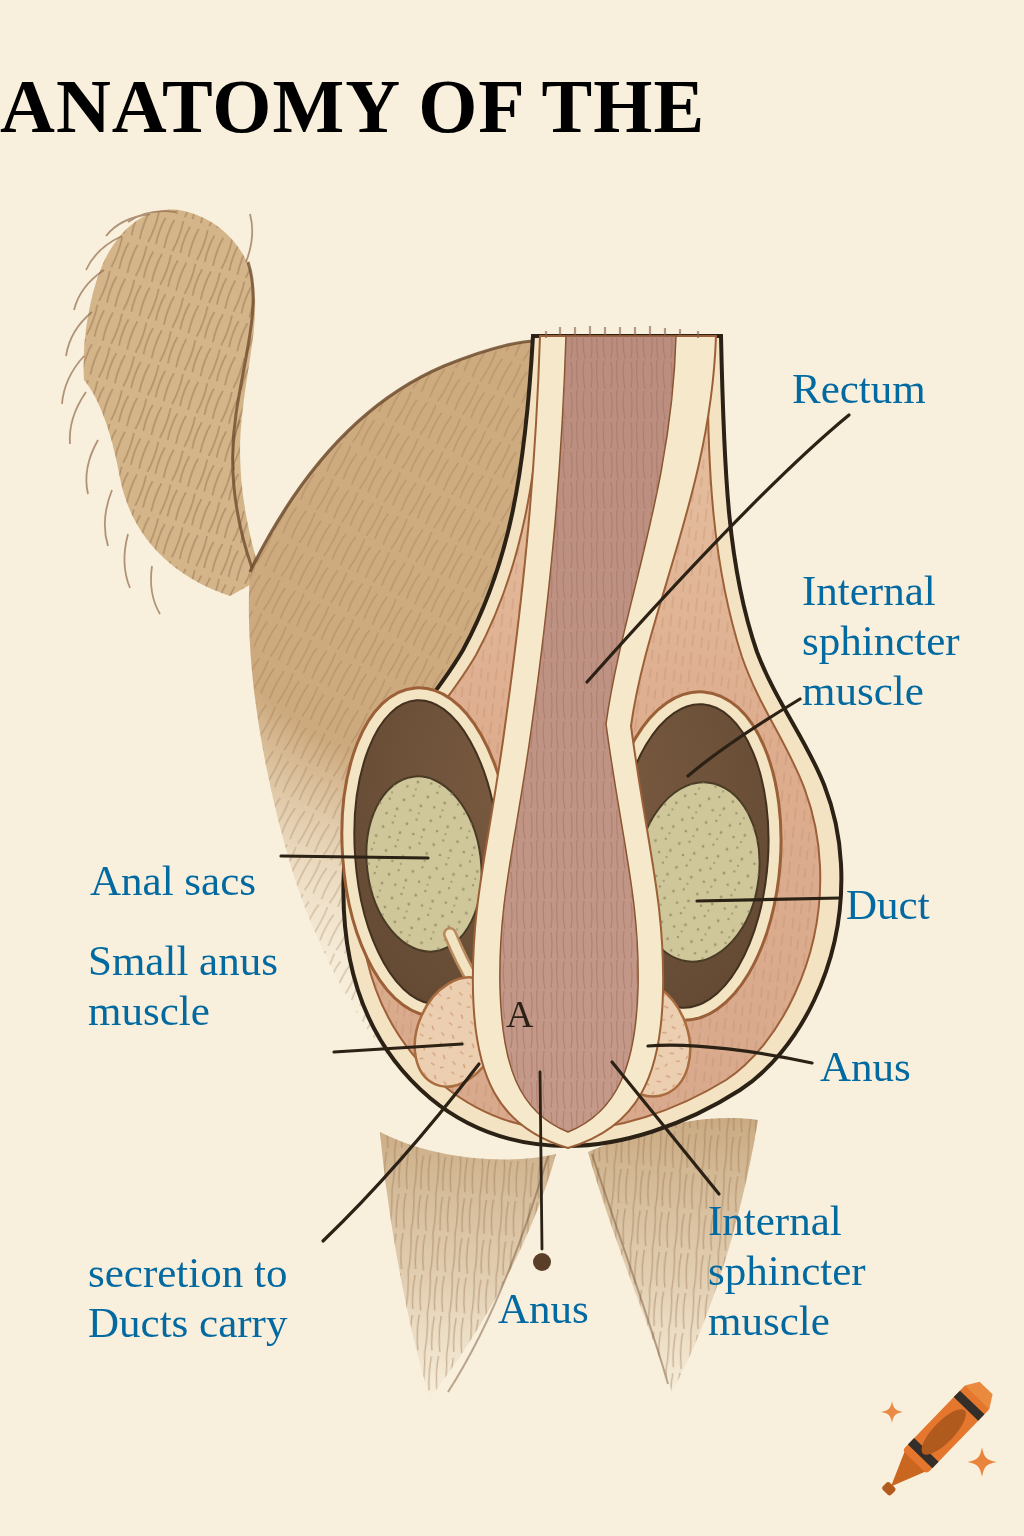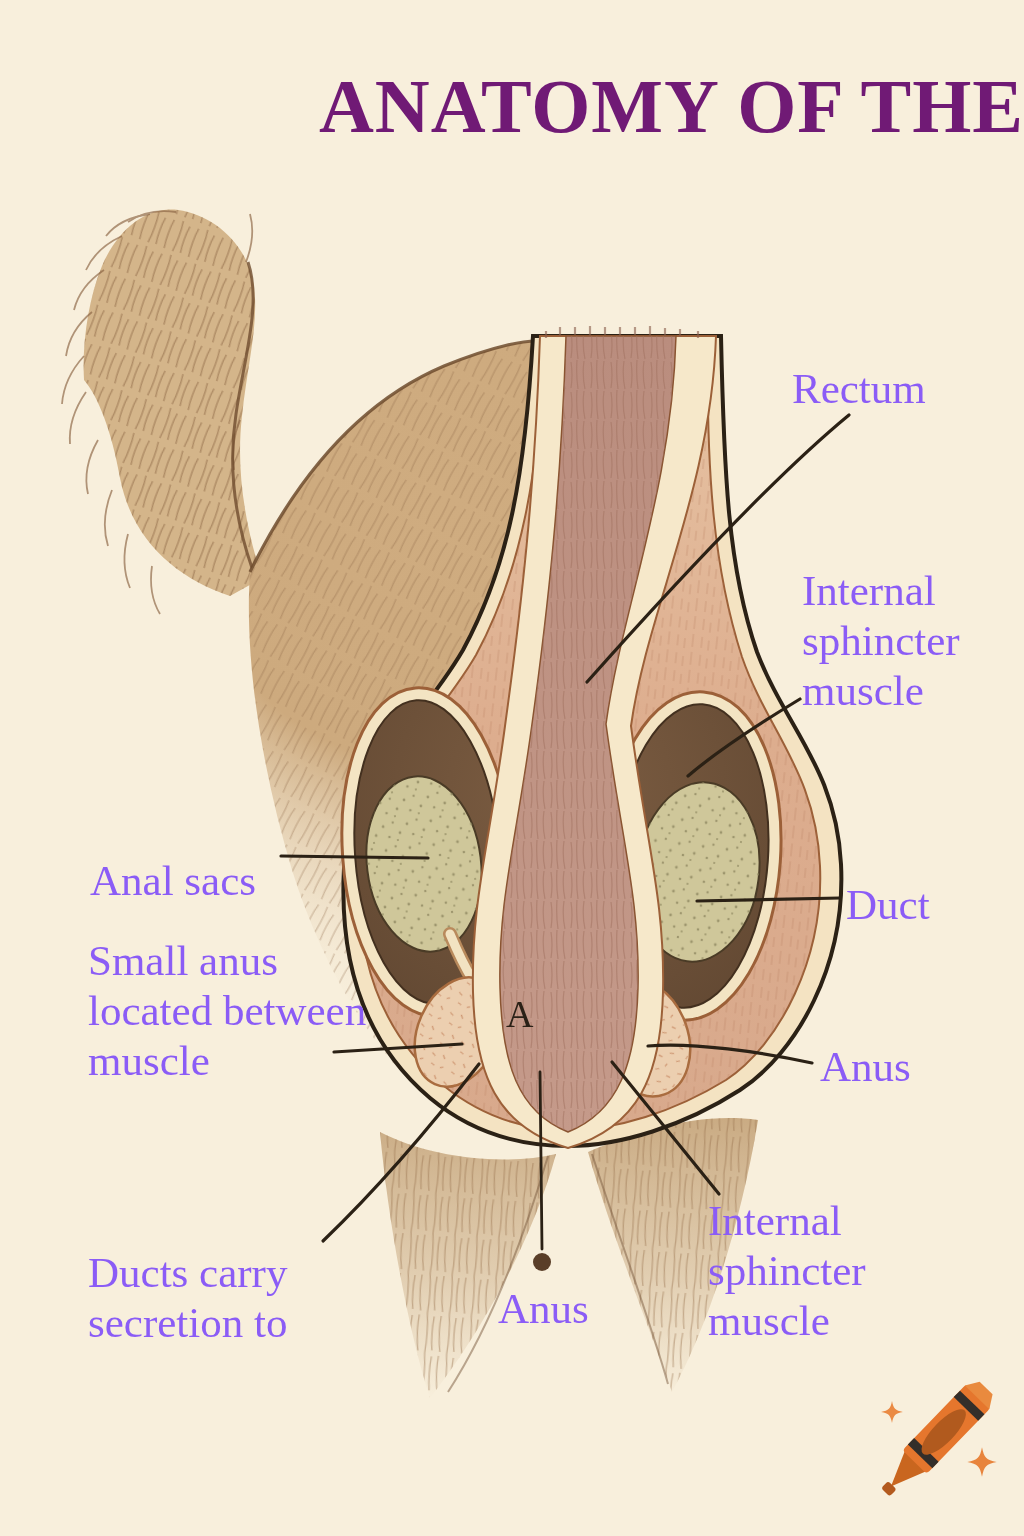--- a/index.html
+++ b/index.html
@@ -3,26 +3,26 @@
 <meta charset="utf-8">
 <style>
   html,body{margin:0;padding:0;background:#e8e2d2;}
   .stage{
     position:relative;width:1024px;height:1536px;margin:0 auto;
     background:#f8efdc;overflow:hidden;
     font-family:"Liberation Serif","DejaVu Serif",serif;
   }
   svg.illustration{position:absolute;left:0;top:0;}
   .title{
-    position:absolute;left:0;top:62px;width:1024px;text-align:right;
-    color:#701a75;font-weight:bold;font-size:76px;line-height:88px;
+    position:absolute;left:0;top:62px;width:1024px;text-align:left;
+    color:#000000;font-weight:bold;font-size:76px;line-height:88px;
     letter-spacing:1px;
   }
   .label{
-    position:absolute;color:#8b5cf6;font-size:43px;line-height:50px;
+    position:absolute;color:#0369a1;font-size:43px;line-height:50px;
     white-space:nowrap;
   }
   .canal-letter{
     position:absolute;color:#2b2117;font-size:38px;font-weight:normal;
   }
 </style>
 </head>
 <body>
 
 <div class="stage">
@@ -235,31 +235,30 @@
   <div class="label" style="left:90px;top:856px">
     <span>Anal sacs</span>
   </div>
 
   <div class="label" style="left:846px;top:880px">
     <span>Duct</span>
   </div>
 
   <div class="label" style="left:88px;top:936px">
     <div>Small anus</div>
-    <div>located between</div>
     <div>muscle</div>
   </div>
 
   <div class="label" style="left:820px;top:1042px">
     <span>Anus</span>
   </div>
 
   <div class="label" style="left:88px;top:1248px">
+    <div>secretion to</div>
     <div>Ducts carry</div>
-    <div>secretion to</div>
   </div>
 
   <div class="label" style="left:498px;top:1284px">
     <span>Anus</span>
   </div>
 
   <div class="label" style="left:708px;top:1196px">
     <div>Internal</div>
     <div>sphincter</div>
     <div>muscle</div>

